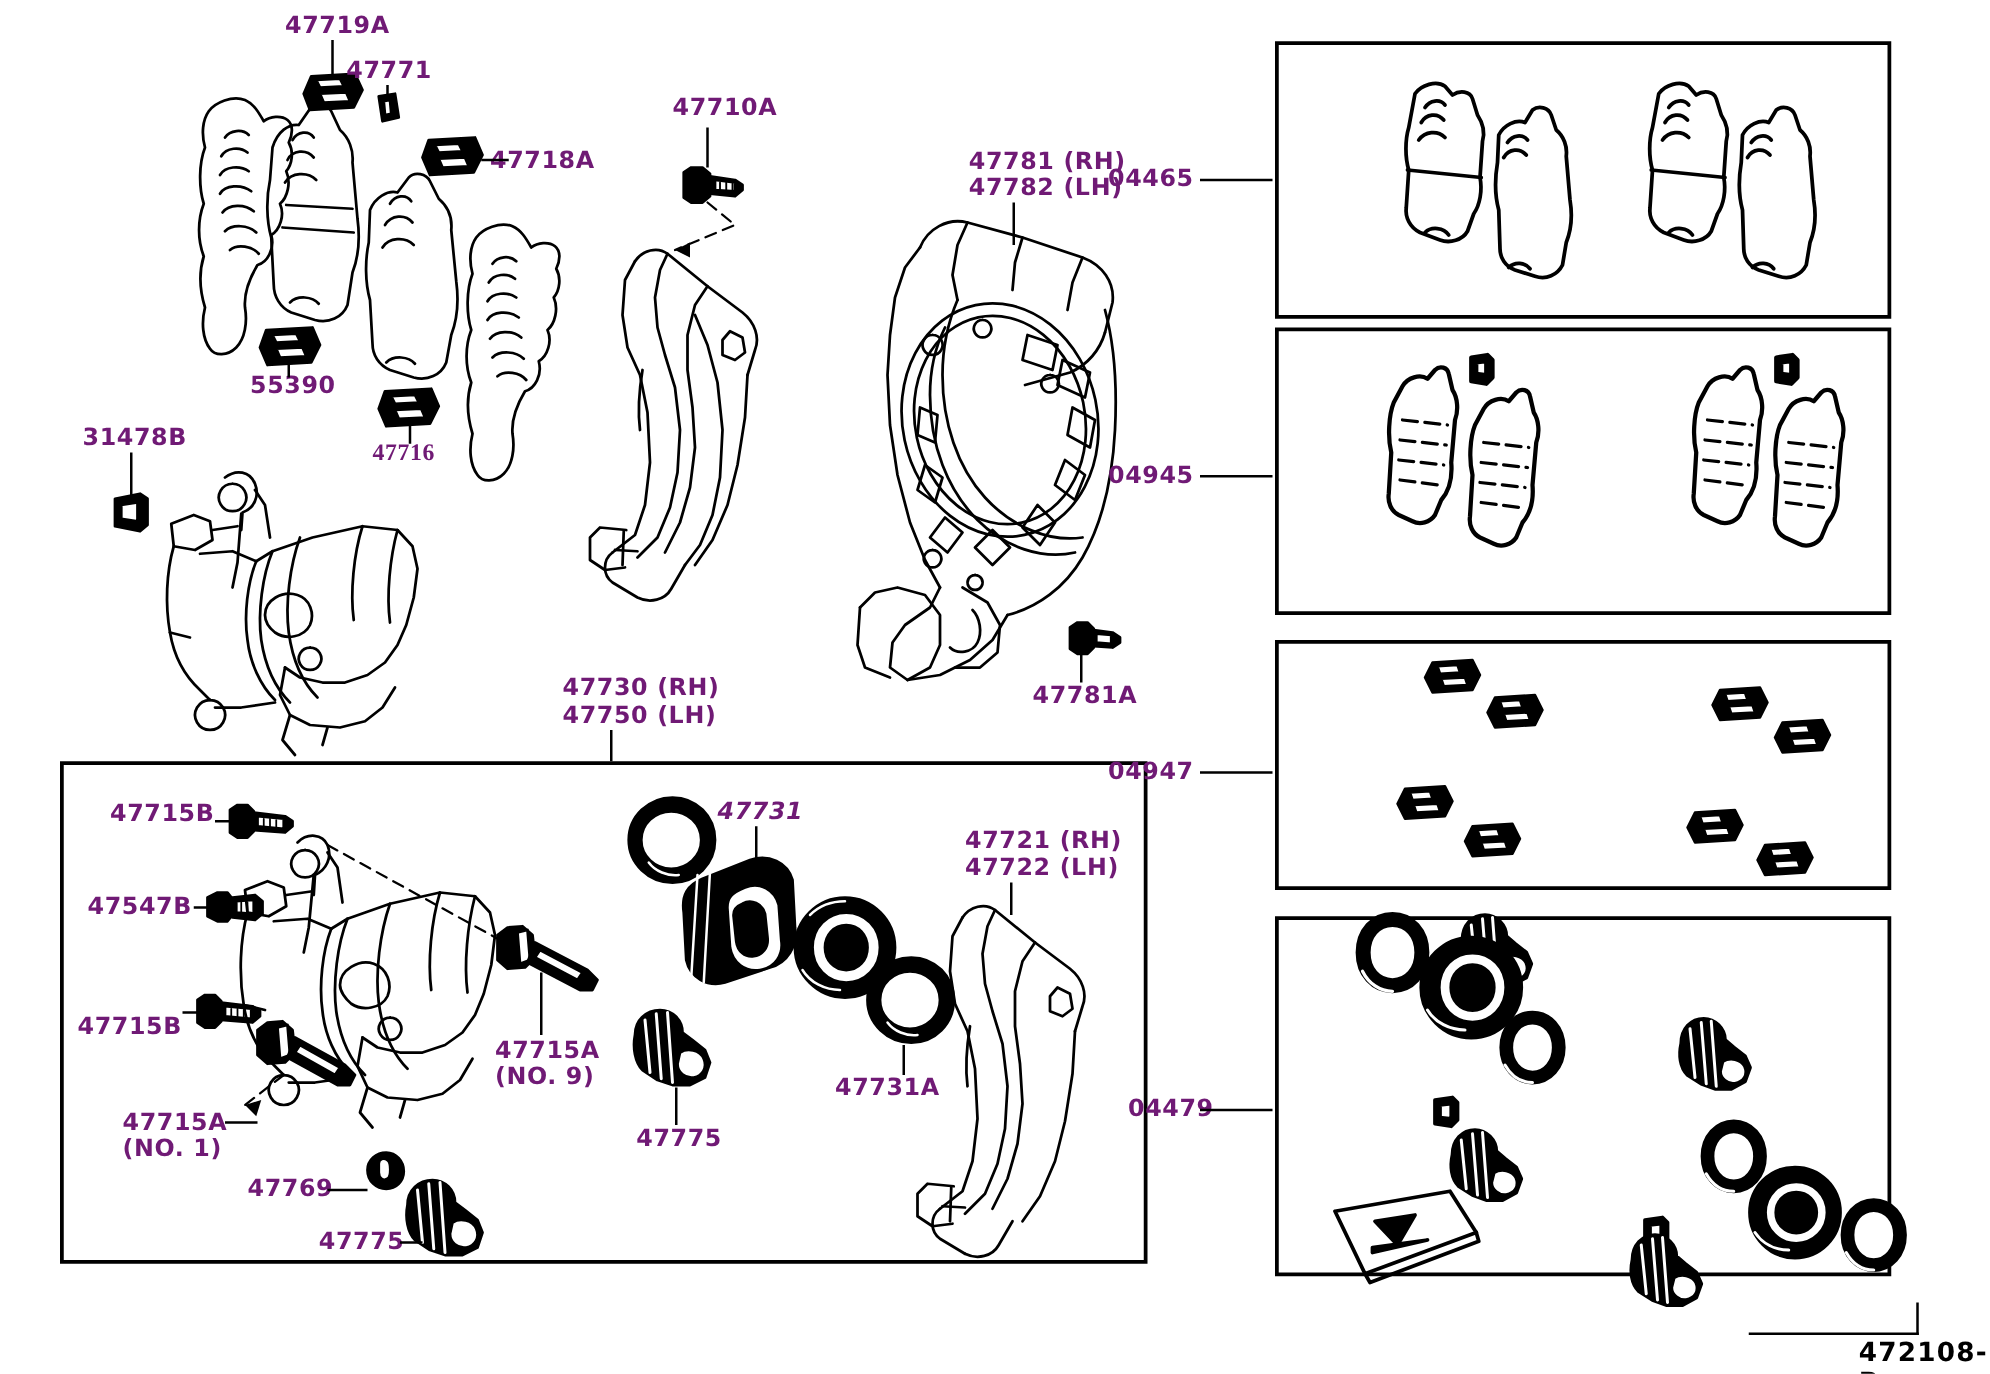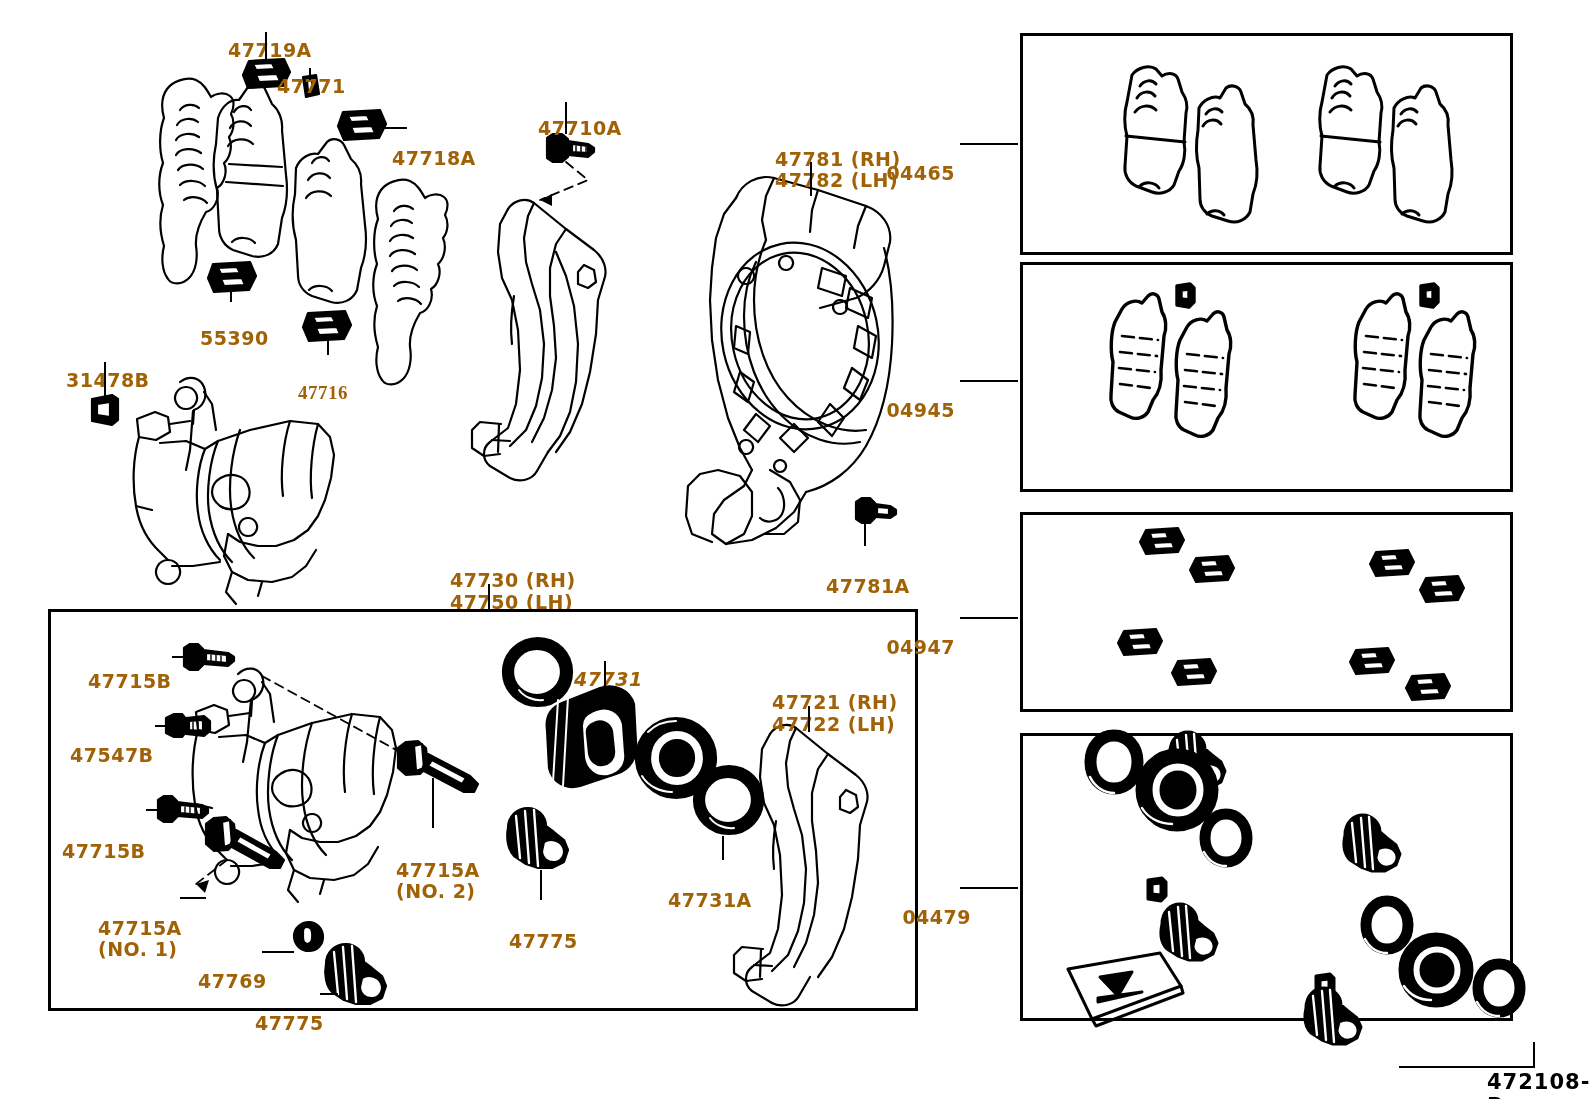--- a/index.html
+++ b/index.html
@@ -1,19 +1,19 @@
 <!DOCTYPE html>
 <html><head>
 <meta charset="utf-8">
 <style>
   html,body{margin:0;padding:0;background:#ffffff;}
   body{width:1592px;height:1099px;position:relative;overflow:hidden;
        font-family:"DejaVu Sans","Liberation Sans",sans-serif;color:#000;}
   .lbl{position:absolute;font-weight:bold;font-size:19px;line-height:21px;
-       letter-spacing:0.5px;white-space:pre;color:#a16207;margin-top:30px;}
+       letter-spacing:0.5px;white-space:pre;color:#701a75;}
   .lbl.r{text-align:right;}
   .ldr{position:absolute;background:#000;}
   .ldr.v{width:2px;}
   .ldr.h{height:2px;}
   .box{position:absolute;border:3px solid #000;background:#fff;box-sizing:border-box;}
   svg{position:absolute;left:0;top:0;overflow:visible;pointer-events:none;}
   .diagcode{position:absolute;font-weight:bold;font-size:21px;letter-spacing:1px;}
 </style>
 </head>
 <body>
@@ -247,21 +247,21 @@
 
 <div class="lbl" style="left:200px;top:298px;">55390</div>
 <div class="ldr v" style="left:230px;top:290px;height:12px;"></div>
 
 <div class="lbl" style="left:298px;top:352px;font-family:Liberation Serif, serif;">47716</div>
 <div class="ldr v" style="left:327px;top:339px;height:16px;"></div>
 
 <div class="lbl" style="left:66px;top:340px;">31478B</div>
 <div class="ldr v" style="left:104px;top:362px;height:34px;"></div>
 
-<div class="lbl" style="left:538px;top:88px;">47710A</div>
+<div class="lbl" style="left:538px;top:76px;">47710A</div>
 <div class="ldr v" style="left:565px;top:102px;height:32px;"></div>
 
 <div class="lbl" style="left:775px;top:119px;">47781 (RH)</div>
 <div class="lbl" style="left:775px;top:140px;">47782 (LH)</div>
 <div class="ldr v" style="left:810px;top:162px;height:34px;"></div>
 
 <div class="lbl" style="left:826px;top:546px;">47781A</div>
 <div class="ldr v" style="left:864px;top:524px;height:22px;"></div>
 
 <div class="lbl" style="left:450px;top:540px;">47730 (RH)</div>
@@ -443,21 +443,21 @@
 <div class="lbl" style="left:98px;top:909px;">(NO. 1)</div>
 <div class="ldr h" style="left:180px;top:897px;width:26px;"></div>
 
 <div class="lbl" style="left:198px;top:941px;">47769</div>
 <div class="ldr h" style="left:262px;top:951px;width:32px;"></div>
 
 <div class="lbl" style="left:255px;top:983px;">47775</div>
 <div class="ldr h" style="left:320px;top:993px;width:18px;"></div>
 
 <div class="lbl" style="left:396px;top:830px;">47715A</div>
-<div class="lbl" style="left:396px;top:851px;">(NO. 2)</div>
+<div class="lbl" style="left:396px;top:851px;">(NO. 9)</div>
 <div class="ldr v" style="left:432px;top:778px;height:50px;"></div>
 
 <div class="lbl" style="left:574px;top:639px;font-style:italic;">47731</div>
 <div class="ldr v" style="left:604px;top:661px;height:32px;"></div>
 
 <div class="lbl" style="left:668px;top:860px;">47731A</div>
 <div class="ldr v" style="left:722px;top:836px;height:24px;"></div>
 
 <div class="lbl" style="left:509px;top:901px;">47775</div>
 <div class="ldr v" style="left:540px;top:870px;height:30px;"></div>

